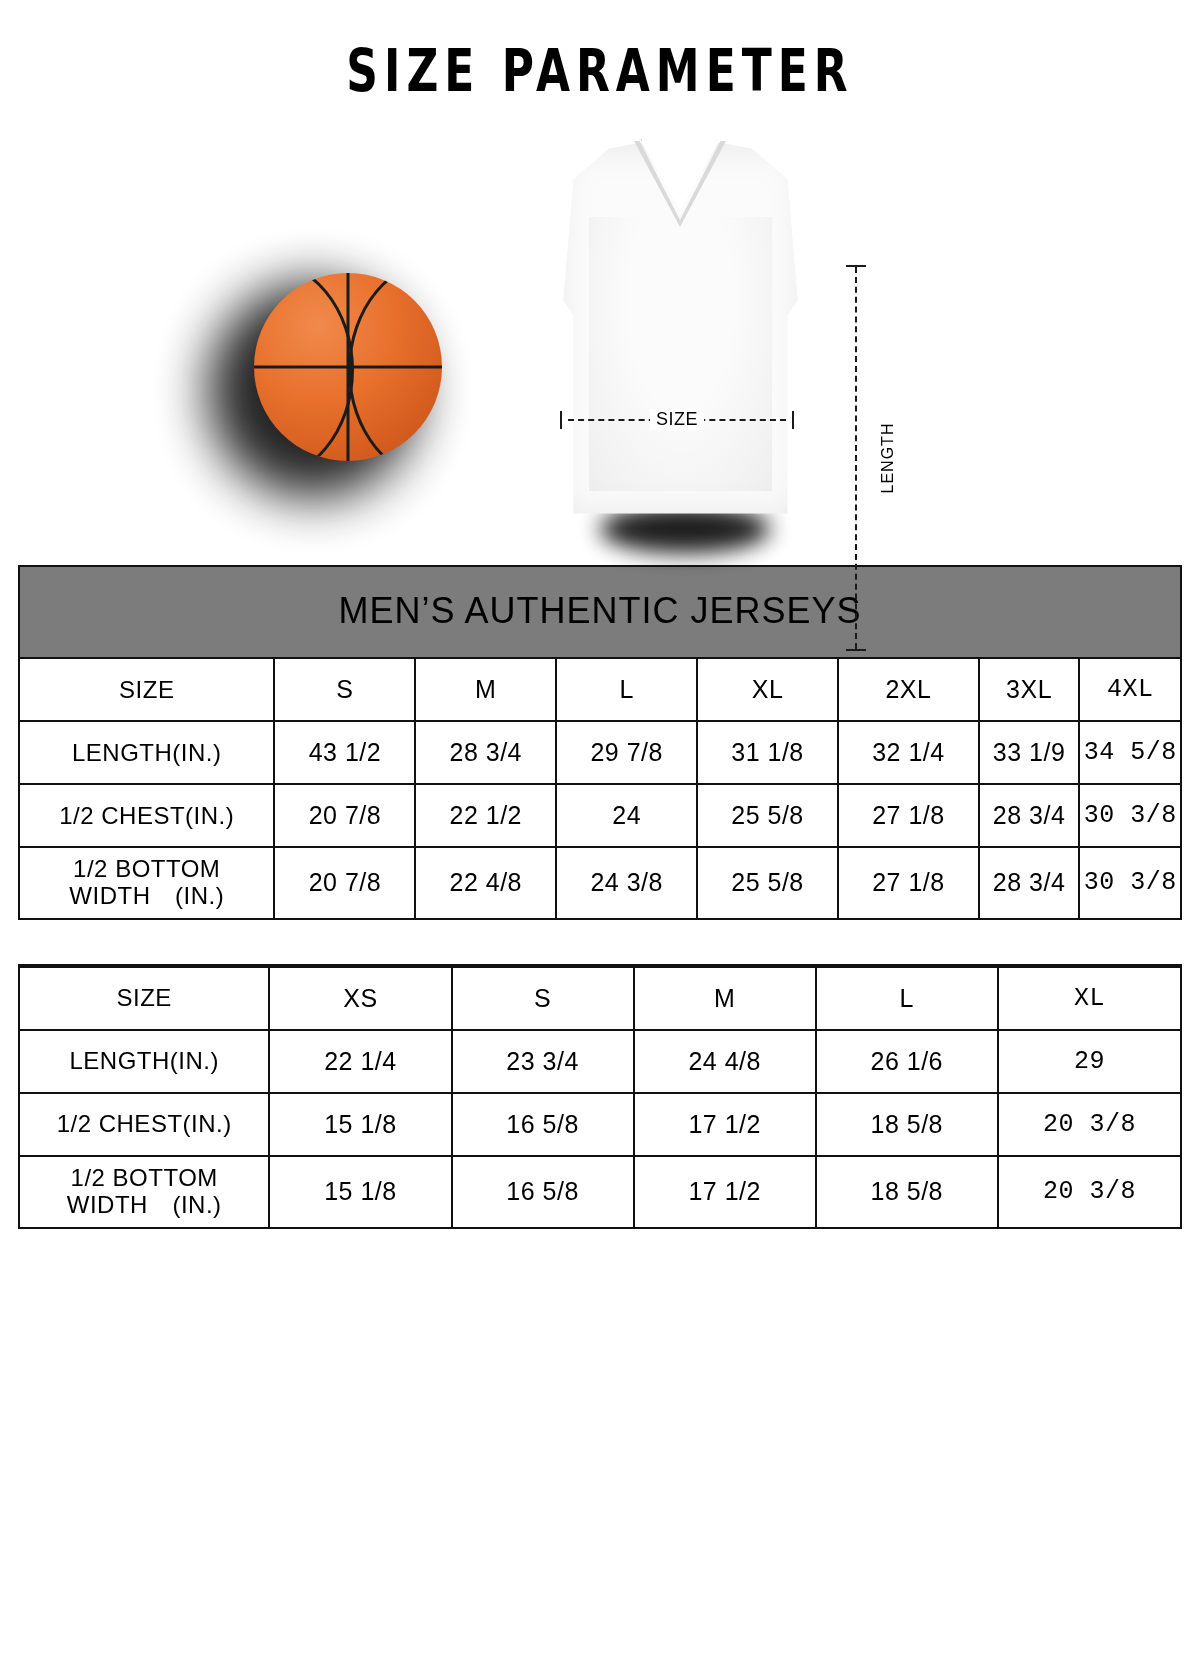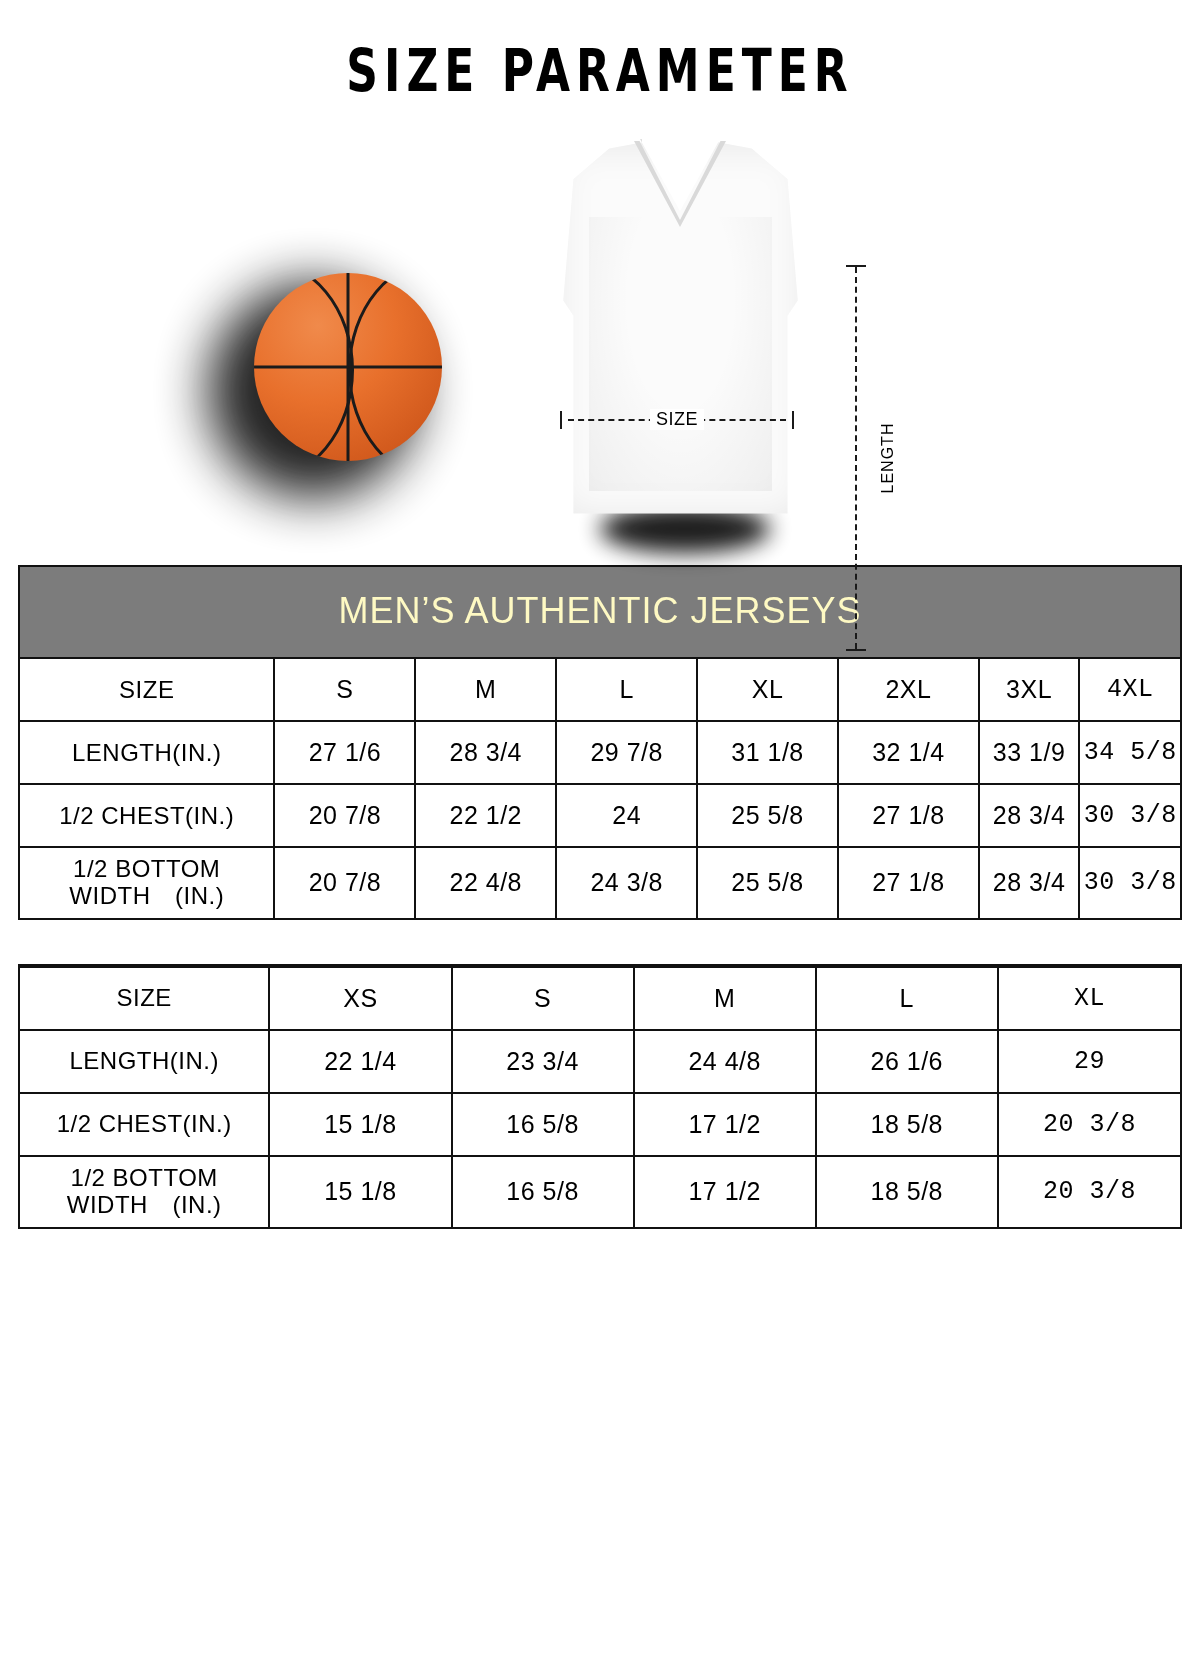--- a/index.html
+++ b/index.html
@@ -230,21 +230,21 @@
   
   .table-block {
     margin: 0 18px;
     border: 2px solid #111;
   }
   .table-block + .table-block {
     margin-top: 44px;
   }
   .table-header {
     background: #7c7c7c;
-    color: #fef9c3;
+    color: #000000;
     text-align: center;
     font-size: 36px;
     letter-spacing: 1px;
     padding: 23px 0 25px 0;
     font-family: "Liberation Sans", sans-serif;
   }
   table.size-table {
     width: 100%;
     border-collapse: collapse;
     table-layout: fixed;
@@ -336,21 +336,21 @@
         <td>S</td>
         <td>M</td>
         <td>L</td>
         <td>XL</td>
         <td>2XL</td>
         <td>3XL</td>
         <td>4XL</td>
       </tr>
       <tr>
         <td>LENGTH(IN.)</td>
-        <td>27  1/6</td>
+        <td>43  1/2</td>
         <td>28  3/4</td>
         <td>29  7/8</td>
         <td>31  1/8</td>
         <td>32  1/4</td>
         <td>33  1/9</td>
         <td>34  5/8</td>
       </tr>
       <tr>
         <td>1/2 CHEST(IN.)</td>
         <td>20  7/8</td>

